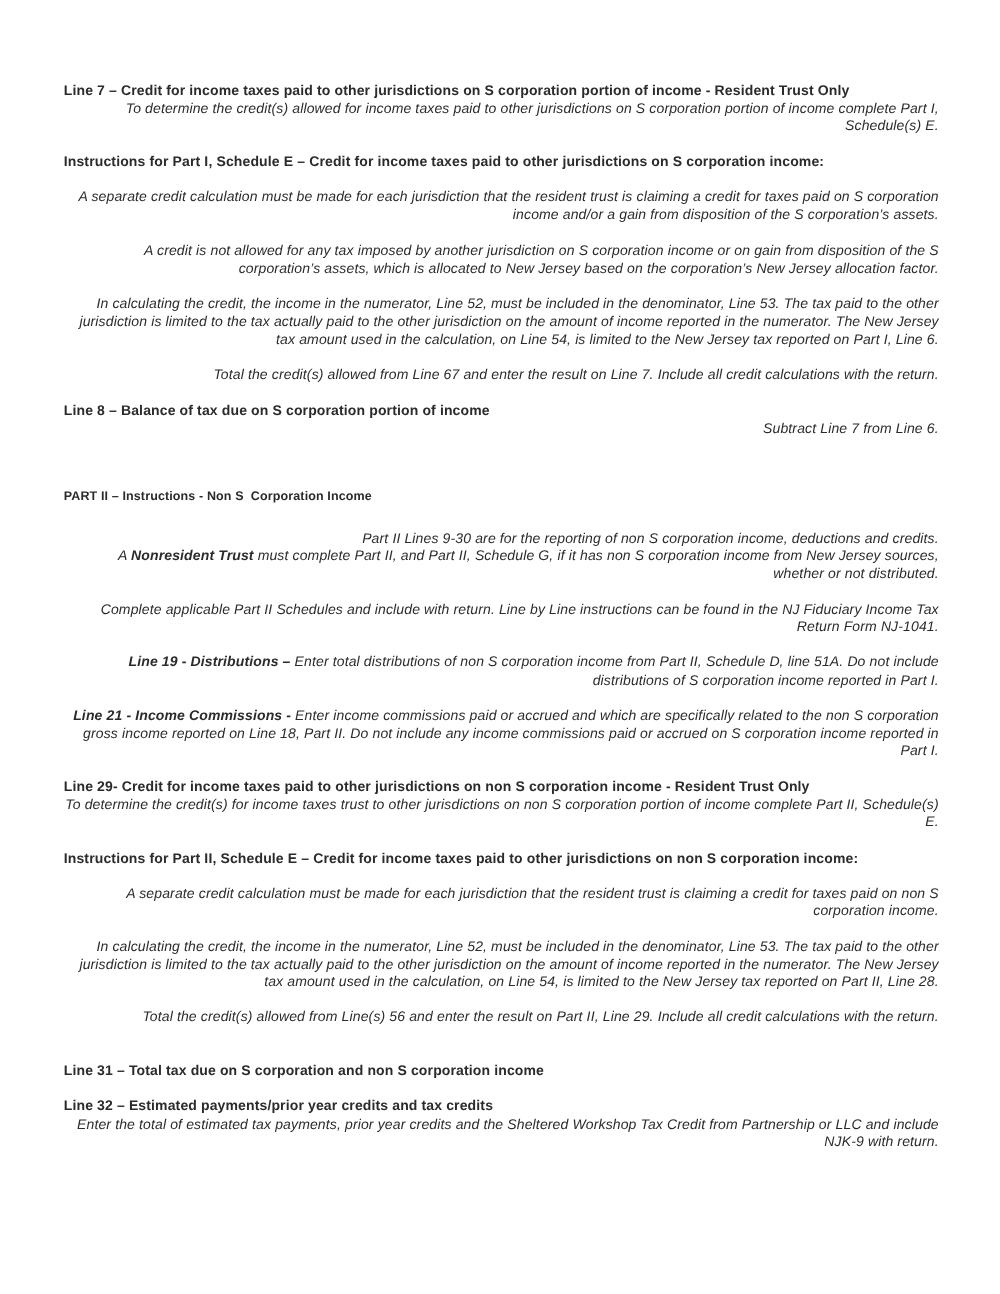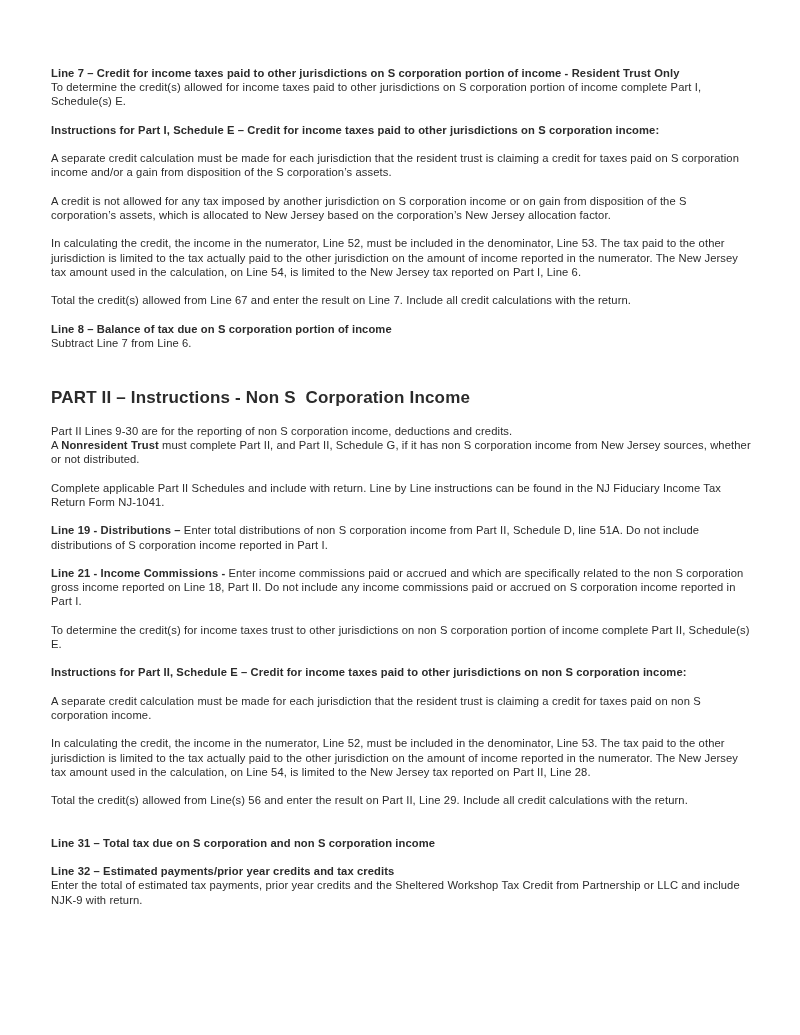--- a/index.html
+++ b/index.html
@@ -27,30 +27,31 @@
   }
   p, h2, h3 {
     margin: 0;
     padding: 0;
     font-weight: normal;
   }
   .para {
     font-size: 11.2px;
     line-height: 14.2px;
     letter-spacing: 0.01em;
-    text-align: left;
+    text-align: right;
+    font-style: italic;
   }
   .head {
     font-size: 11.2px;
     line-height: 14.2px;
     font-weight: bold;
     letter-spacing: 0.01em;
   }
   .part-head {
-    font-size: 17px;
+    font-size: 10px;
     line-height: 17px;
     font-weight: bold;
     letter-spacing: 0.01em;
     white-space: pre;
   }
   b, strong { font-weight: bold; }
 
   
   .gap-blank { height: 14.2px; }
   .gap-part-top { height: 39px; }
@@ -106,20 +107,21 @@
     <div class="gap-blank"></div>
 
     <p class="para"><b>Line 19 - Distributions – </b><span>Enter total distributions of non S corporation income from Part II, Schedule D, line 51A.  Do not include distributions of S corporation income reported in Part I.</span></p>
 
     <div class="gap-blank"></div>
 
     <p class="para"><b>Line 21 - Income Commissions - </b><span>Enter income commissions paid or accrued and which are specifically related to the non S corporation gross income reported on Line 18, Part II. Do not include any income commissions paid or accrued on S corporation income reported in Part I.</span></p>
 
     <div class="gap-blank"></div>
 
+    <h3 class="head">Line 29- Credit for income taxes paid to other jurisdictions on non S corporation income - Resident Trust Only</h3>
     <p class="para">To determine the credit(s) for income taxes trust to other jurisdictions on non S corporation portion of income complete Part II, Schedule(s) E.</p>
 
     <div class="gap-blank"></div>
 
     <h3 class="head">Instructions for Part II, Schedule E – Credit for income taxes paid to other jurisdictions on non S corporation income:</h3>
 
     <div class="gap-blank"></div>
 
     <p class="para">A separate credit calculation must be made for each jurisdiction that the resident trust is claiming a credit for taxes paid on non S corporation income.</p>
 

